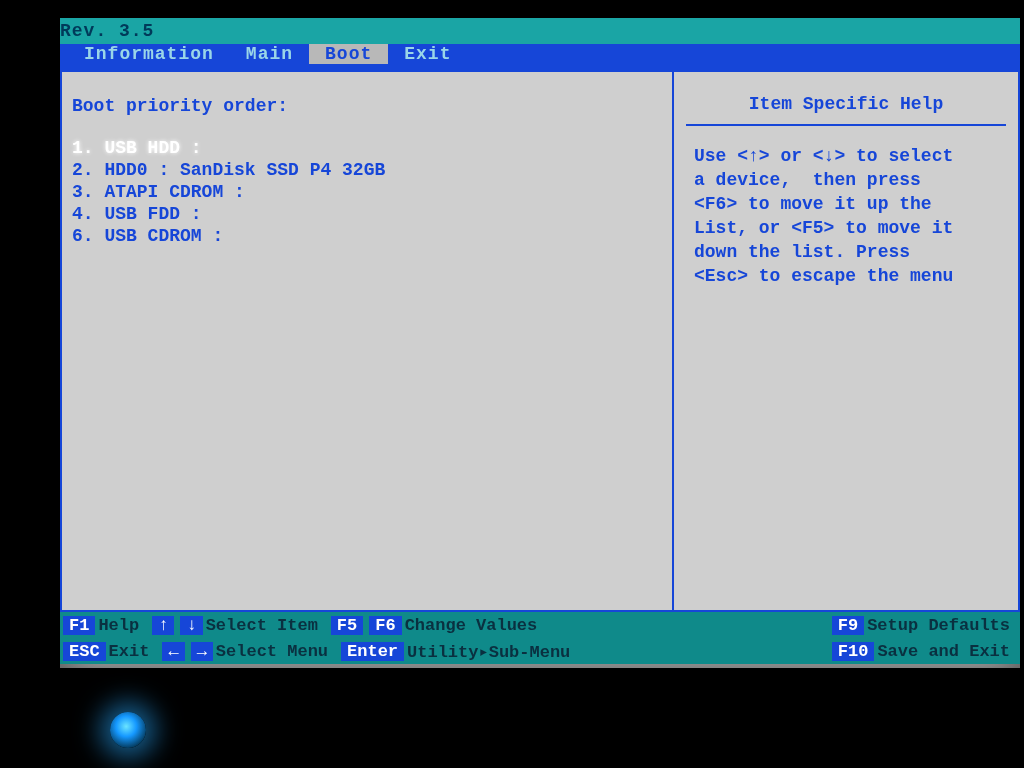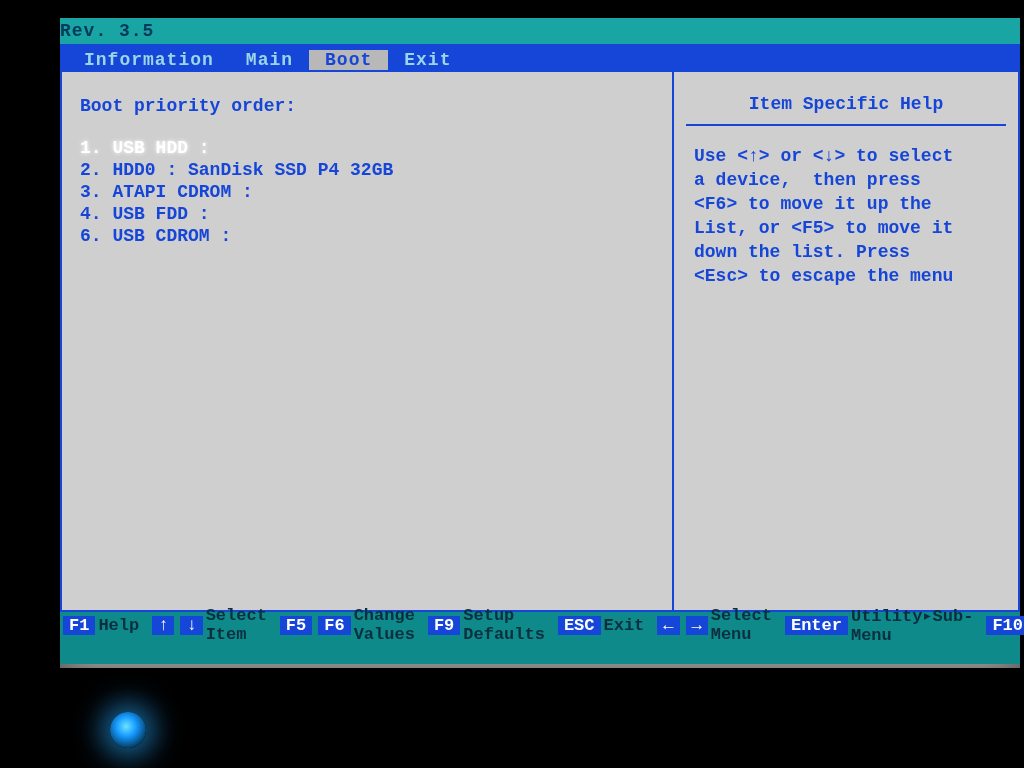--- a/index.html
+++ b/index.html
@@ -2,35 +2,35 @@
 <html><head>
 <meta charset="utf-8">
 <style>
   html,body{margin:0;padding:0;width:1024px;height:768px;overflow:hidden;background:#000;font-family:"Courier New",monospace;font-size:18px;font-weight:bold}
   .screen{position:absolute;left:60px;top:18px;right:0;width:960px;height:650px;background:#b8b8b8;box-shadow:0 0 40px rgba(0,0,0,.6) inset}
   
   .titlebar{height:26px;background:#1aa5a5;color:#003a5a;display:flex;align-items:center;letter-spacing:1px}
   .titlebar .title{flex:1;text-align:center}
   .titlebar .rev{padding-right:18px}
   
-  .menubar{height:26px;background:#1646d8;color:#9ad6e8;display:flex;align-items:flex-end;padding-left:8px;letter-spacing:1px}
+  .menubar{height:26px;background:#1646d8;color:#9ad6e8;display:flex;align-items:flex-start;padding-left:8px;letter-spacing:1px}
   .menubar .tab{padding:0 16px}
   .menubar .tab.active{background:#b8b8b8;color:#1646d8}
   
   .mainrow{display:flex;height:540px;background:#cfcfcf;border-top:2px solid #1646d8}
-  .panel-left{flex:1;border:2px solid #1646d8;border-top:none;border-right:none;padding:18px 18px;color:#1646d8}
+  .panel-left{flex:1;border:2px solid #1646d8;border-top:none;border-right:none;padding:18px 10px;color:#1646d8}
   .panel-right{width:320px;border:2px solid #1646d8;border-top:none;padding:12px;color:#1646d8;overflow:hidden}
   .section-title{color:#1646d8;margin:6px 0 22px 0}
   .bootlist{list-style:none;margin:0;padding:0}
   .bootlist li{color:#1646d8;margin:2px 0;white-space:nowrap}
   .bootlist li.selected{color:#fff;text-shadow:0 0 4px #fff}
   .help-title{text-align:center;padding:10px 4px;border-bottom:2px solid #1646d8}
   .help-body{padding:18px 8px 8px 8px;line-height:24px;white-space:pre-wrap}
   
-  .footer{height:52px;background:#0f8a8a;color:#0a3040;display:flex;flex-direction:row;font-size:17px;letter-spacing:0}
+  .footer{height:52px;background:#0f8a8a;color:#0a3040;display:flex;flex-direction:column;font-size:17px;letter-spacing:0}
   .frow{display:flex;align-items:center;height:26px}
   .key{background:#1646d8;color:#fff;padding:0 6px;margin:0 3px;display:inline-block}
   .hint{padding-right:10px;display:inline-block}
   .spacer{flex:1}
   
   .bezel{position:absolute;left:0;right:0;bottom:0;height:80px;background:#000}
   .led{position:absolute;left:110px;bottom:20px;width:36px;height:36px;border-radius:50%;background:radial-gradient(circle at 45% 40%,#6be4ff 0%,#1598ff 35%,#023 85%);box-shadow:0 0 26px 10px rgba(40,170,255,.55)}
 </style>
 </head>
 <body>

